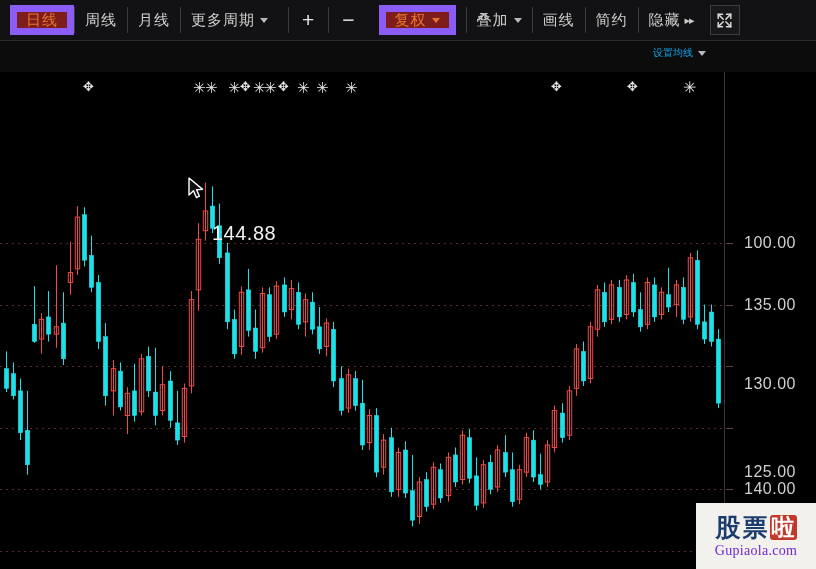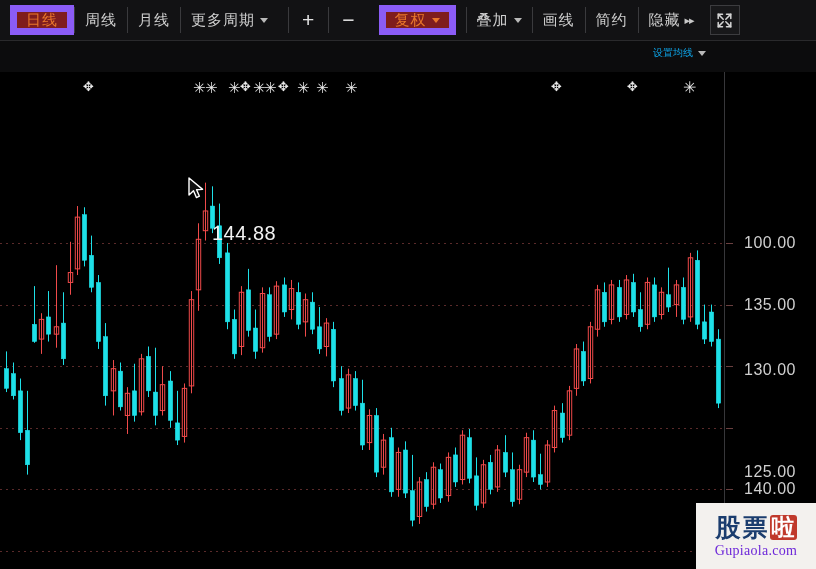--- a/index.html
+++ b/index.html
@@ -199,21 +199,21 @@
         <div class="gridline" style="top: 356px;"></div>
         <div class="gridline" style="top: 417px;"></div>
         <div class="gridline" style="top: 479px;"></div>
       </div>
     <div id="ylabels">
         <div class="ytick" style="top: 171px;"></div>
         <div class="ylabel" style="top: 171px;">100.00</div>
         <div class="ytick" style="top: 233px;"></div>
         <div class="ylabel" style="top: 233px;">135.00</div>
         <div class="ytick" style="top: 294px;"></div>
-        <div class="ylabel" style="top: 298px;">130.00</div>
+        <div class="ylabel" style="top: 312px;">130.00</div>
         <div class="ytick" style="top: 356px;"></div>
         <div class="ylabel" style="top: 356px; margin-top: 44px;">125.00</div>
         <div class="ytick" style="top: 417px;"></div>
         <div class="ylabel" style="top: 417px;">140.00</div>
         <div class="ytick" style="top: 479px;"></div>
         <div class="ylabel" style="top: 479px;">115.00</div>
       </div>
     <div class="axis-divider"></div>
 
     <div id="markers">

